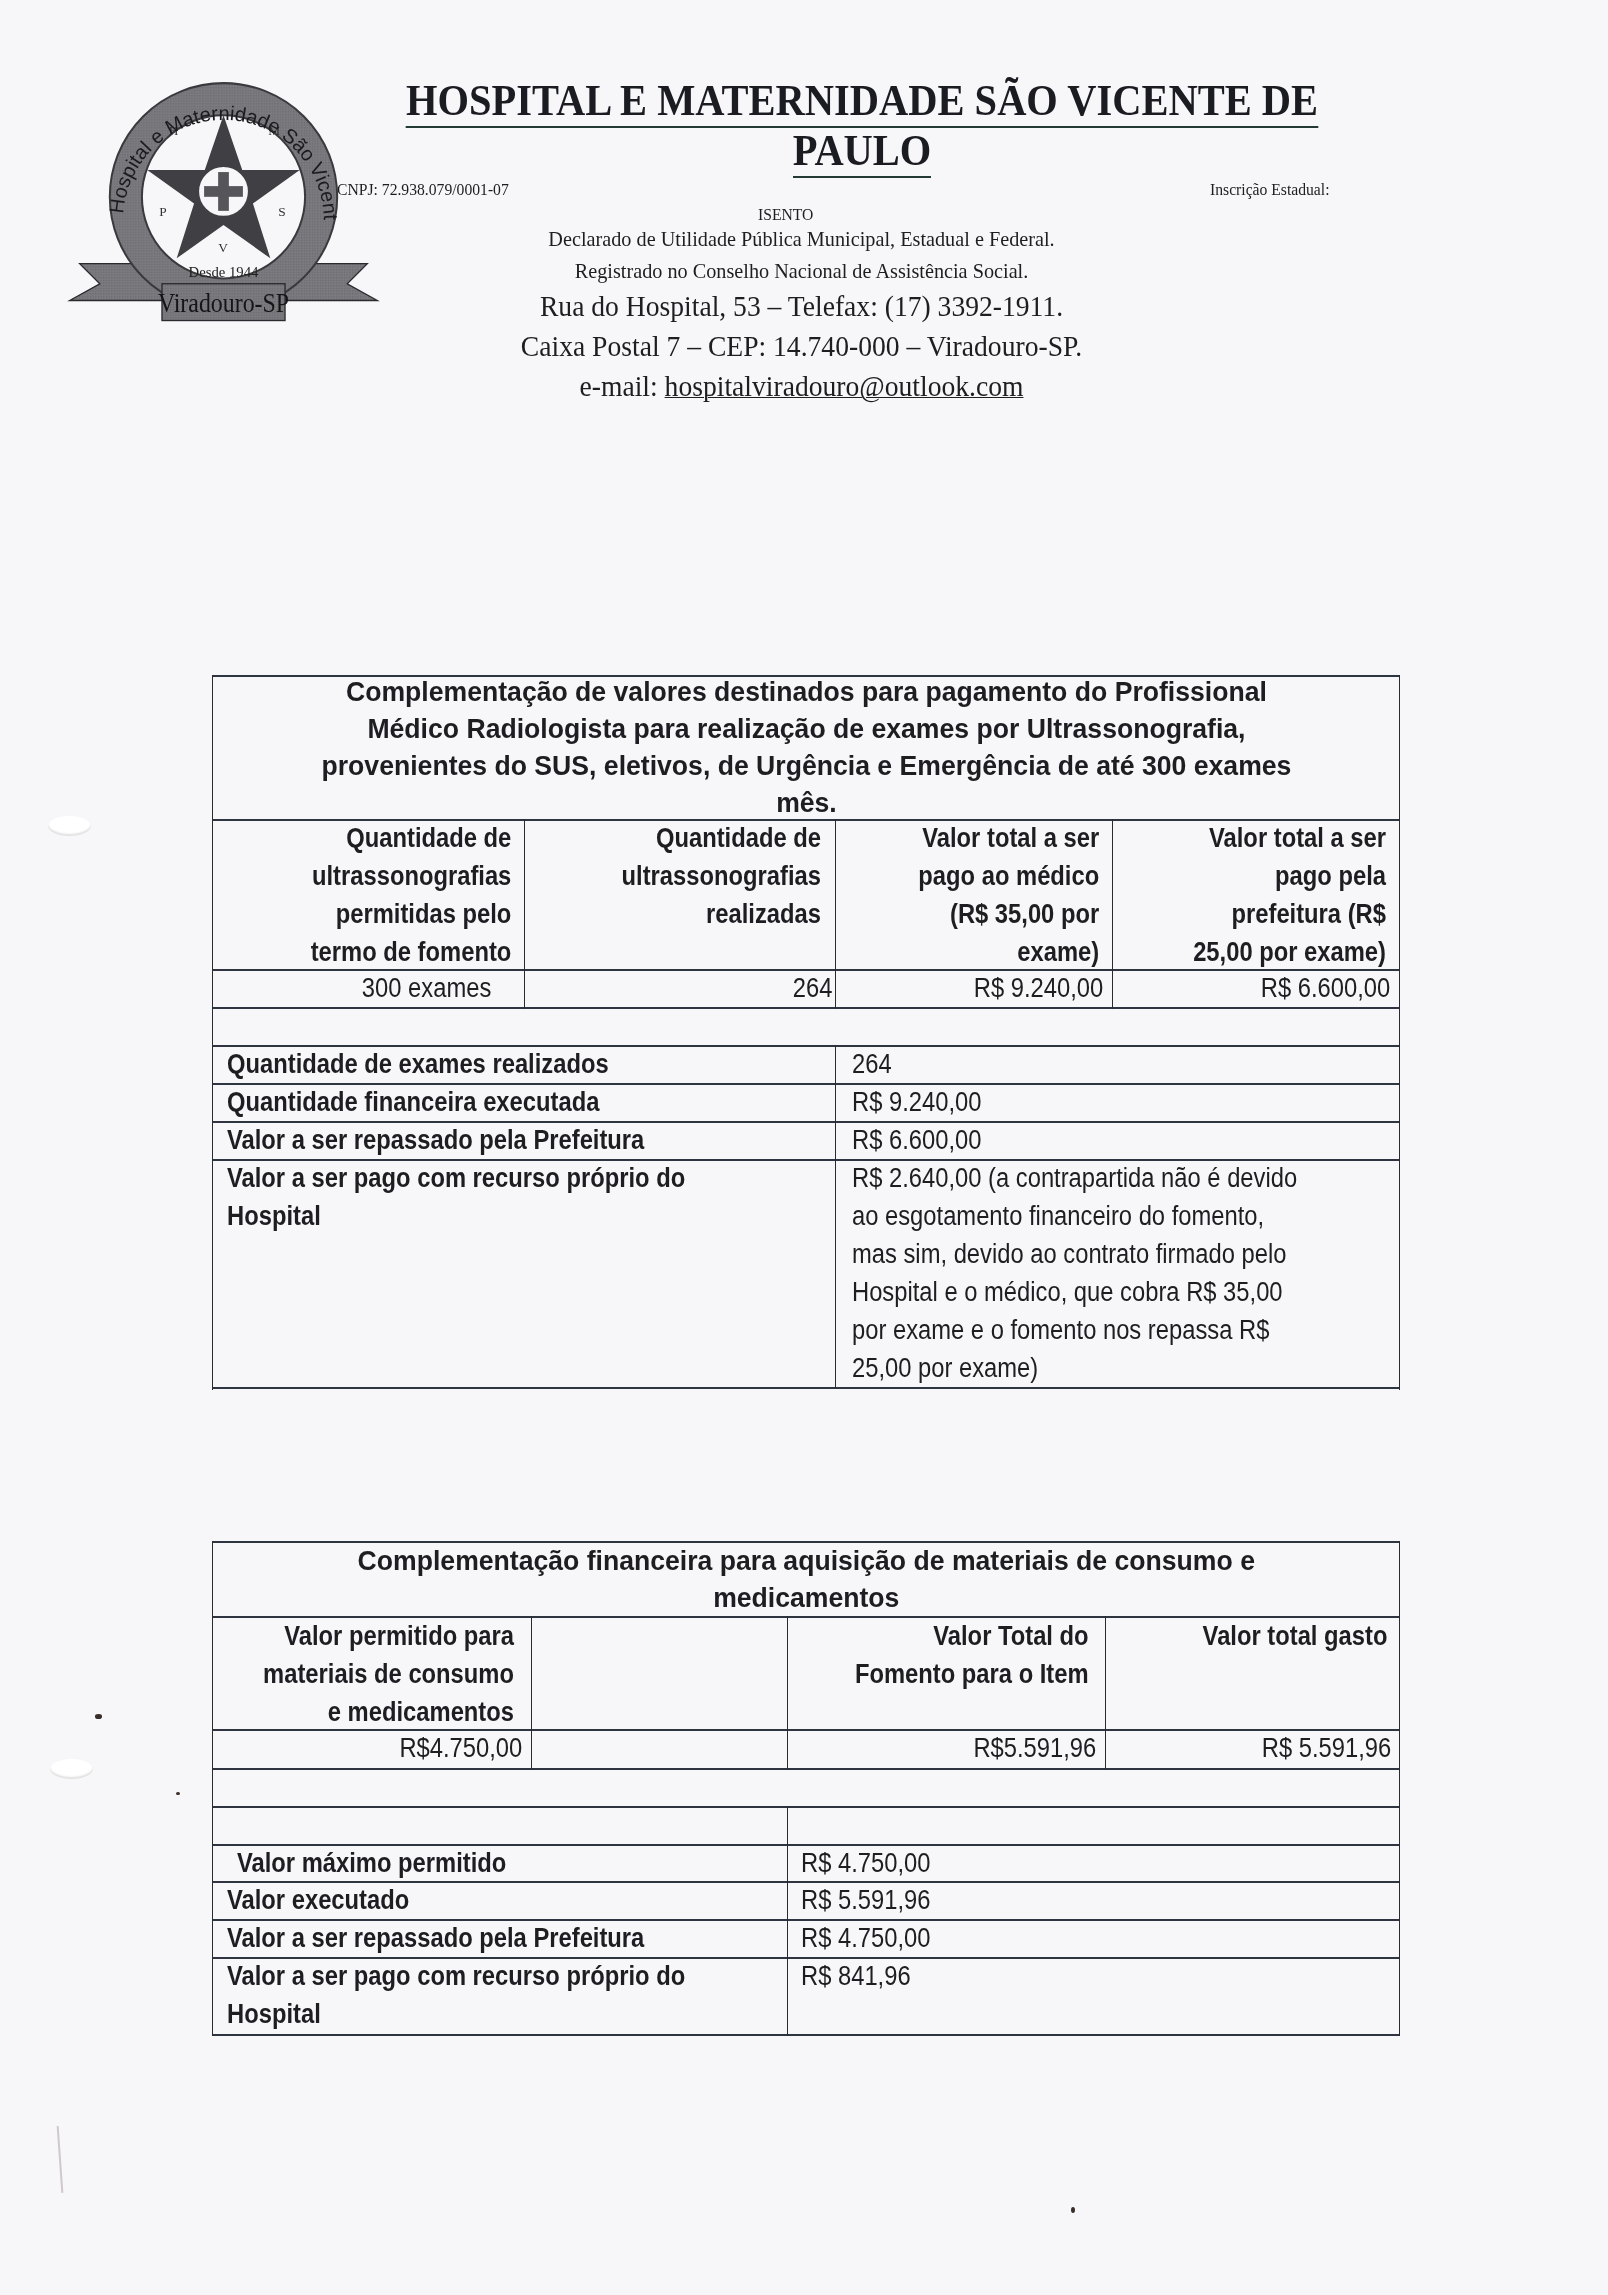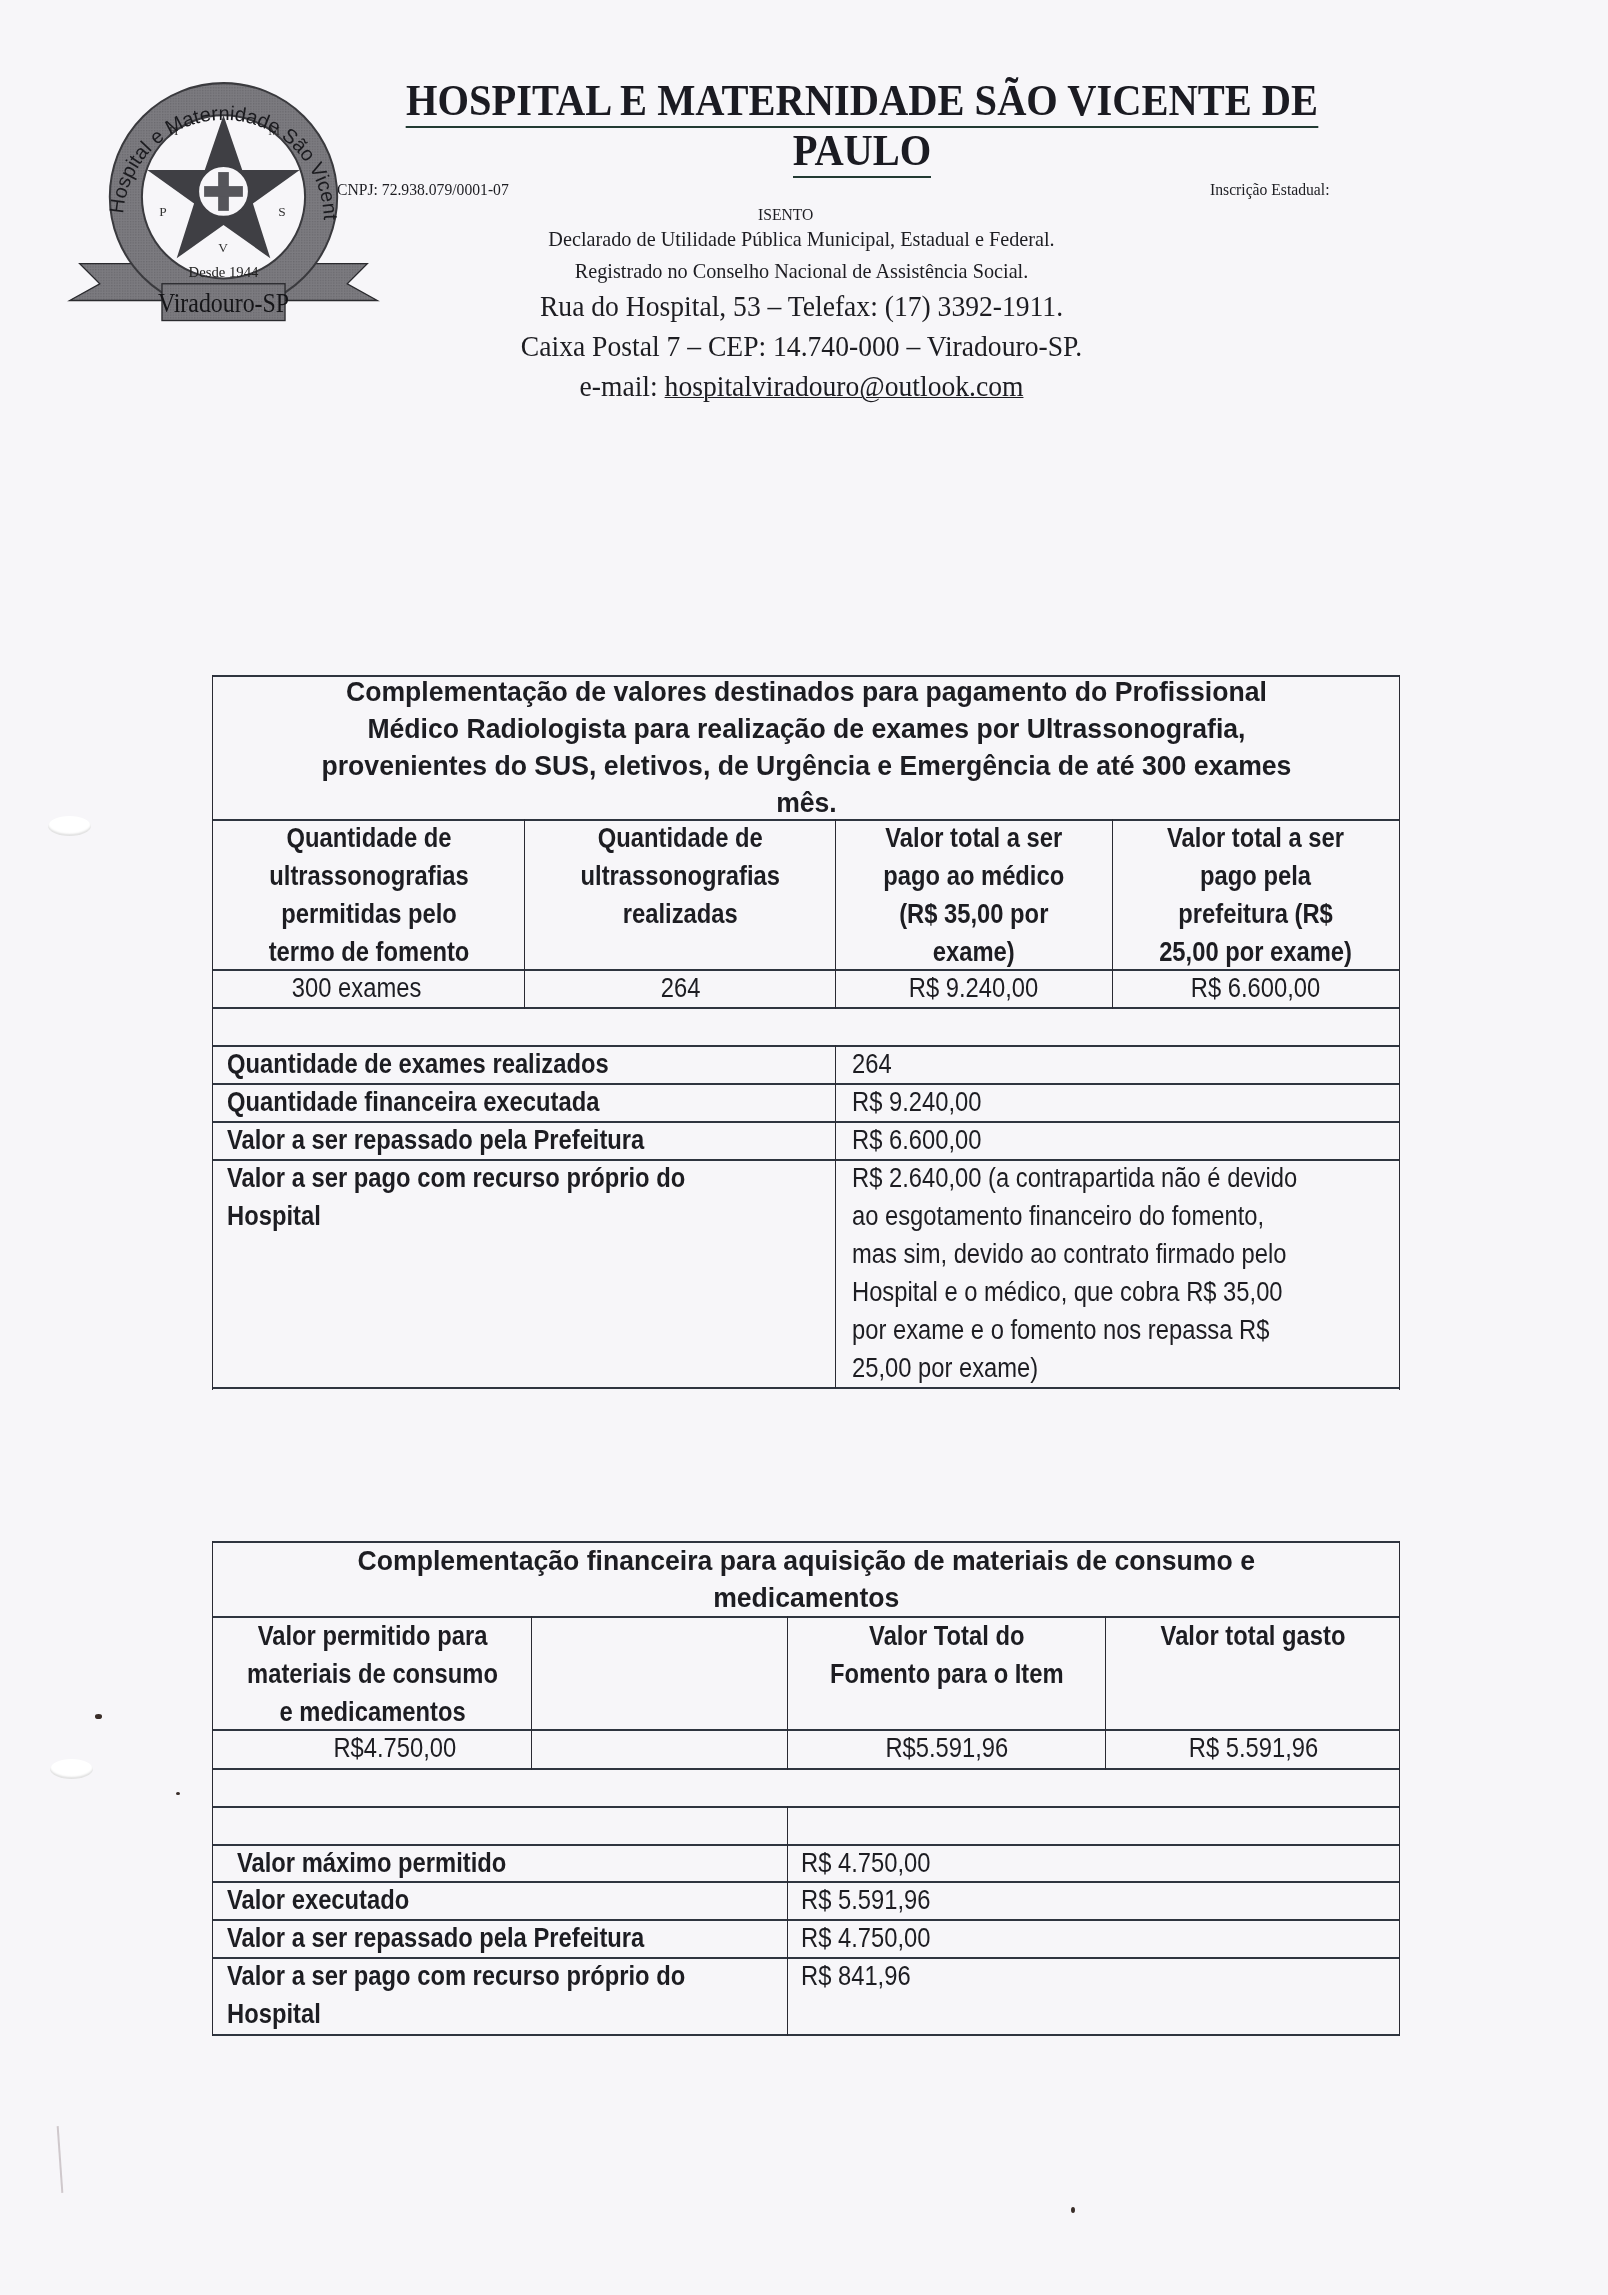--- a/index.html
+++ b/index.html
@@ -28,21 +28,21 @@
   .serif { font-family: "Liberation Serif", serif; }
   .small-serif { font-size: 17.4px; }
   .mid-serif { font-size: 22px; text-align: center; position: absolute; left: 401px; width: 801px; transform: scaleX(0.92); transform-origin: center; }
   .big-serif { font-size: 30px; text-align: center; position: absolute; left: 401px; width: 801px; transform: scaleX(0.92); transform-origin: center; }
   .email-link { text-decoration: underline; text-decoration-thickness: 1.3px; }
 
   
   .tbl-line-h { position: absolute; height: 2px; background: #2f3540; }
   .tbl-line-v { position: absolute; width: 1.3px; background: #2a2a33; }
   .cell { position: absolute; box-sizing: border-box; font-size: 27px; line-height: 38px; }
-  .cell.center { text-align: center; }
+  .cell.center { text-align: right; }
   .cell.bold { font-weight: bold; }
   .cell.title { font-weight: bold; font-size: 28px; line-height: 37px; text-align: center; }
   .cell-text { display: inline-block; transform: scaleX(0.88); transform-origin: left top; white-space: pre-line; }
   .center .cell-text { transform-origin: center top; }
 </style>
 </head>
 <body>
 
 <div class="hole" style="left:48px; top:816px;"></div>
 <div class="hole" style="left:50px; top:1759px;"></div>

